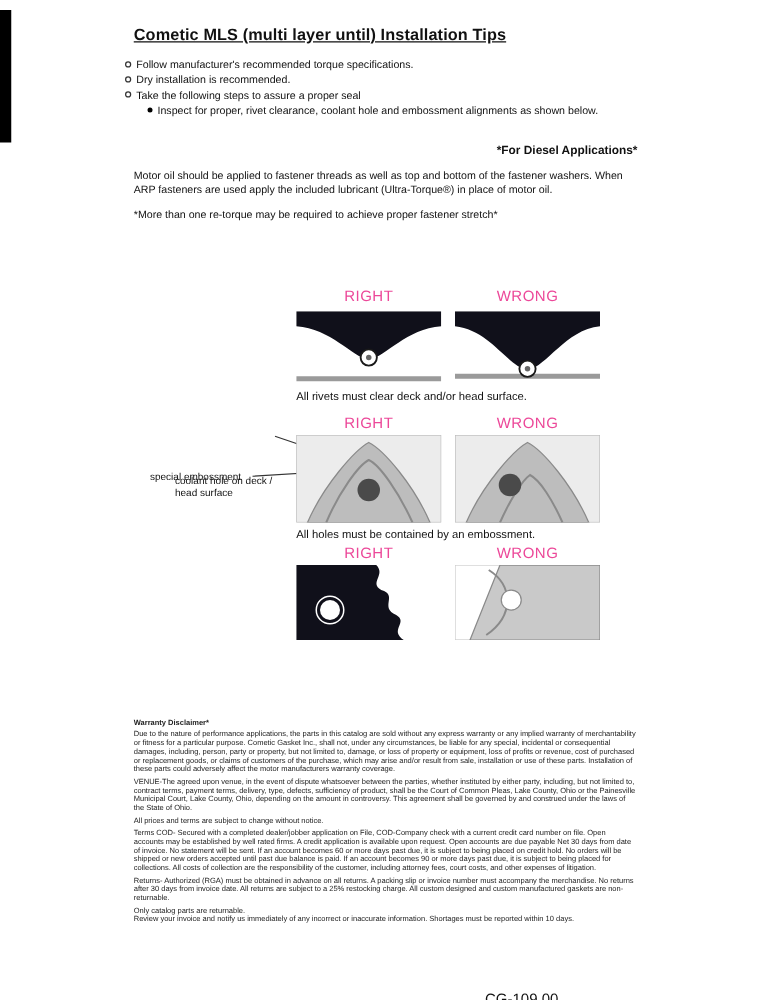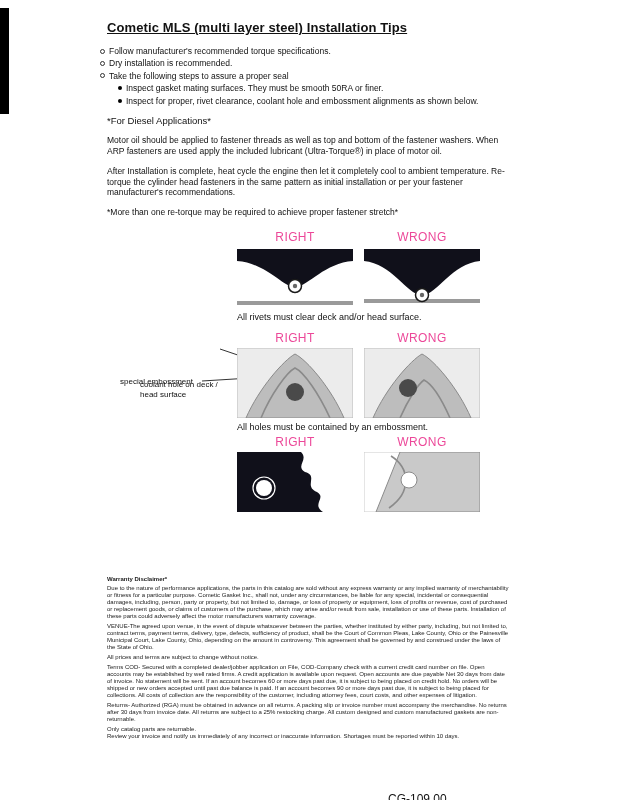--- a/index.html
+++ b/index.html
@@ -13,21 +13,21 @@
   .title { position:absolute; left:107px; top:20px; width:430px;
            font-size:13px; font-weight:bold; text-decoration:underline; letter-spacing:0.1px; }
 
   .tips { position:absolute; left:100px; top:45px; width:440px; font-size:8.5px; line-height:12.4px; }
   .tip-row { display:flex; align-items:flex-start; }
   .tip-row.sub { padding-left:18px; }
   .mk-circle { flex:none; width:5px; height:5px; border:1px solid #333; border-radius:50%; margin:3.5px 4px 0 0; }
   .mk-dot { flex:none; width:4px; height:4px; background:#000; border-radius:50%; margin:4px 4px 0 0; }
 
   .diesel { position:absolute; left:107px; top:116px; width:403px; font-size:8.5px; line-height:10.4px; }
-  .diesel-heading { font-size:9.5px; font-weight:normal; margin-bottom:9px; }
+  .diesel-heading { font-size:9.5px; font-weight:bold; margin-bottom:9px;text-align:right; }
   .diesel p { margin-bottom:10px; }
 
   .diagrams { position:absolute; left:100px; top:228px; width:440px; height:330px; }
   .dg-label { position:absolute; width:116px; text-align:center; font-size:12px; color:#ec4899; letter-spacing:0.4px; }
   .dg-img { position:absolute; display:block; }
   .dg-caption { position:absolute; left:137px; font-size:9px; line-height:11px; color:#111; }
   .annot { position:absolute; font-size:8px; line-height:9.6px; color:#111; }
   .overlay { position:absolute; pointer-events:none; }
 
   .disclaimer { position:absolute; left:107px; top:576px; width:403px; font-size:6px; line-height:7px; color:#222; }
@@ -37,49 +37,44 @@
 
   .footer-code { position:absolute; left:388px; top:792px; font-size:12px; color:#111;text-align:right; }
 </style>
 </head>
 <body>
 
 <div class="page">
 
   <div class="edge-bar"></div>
 
-  <h1 class="title">Cometic MLS (multi layer steel) Installation Tips</h1>
+  <h1 class="title">Cometic MLS (multi layer until) Installation Tips</h1>
 
   <div class="tips">
     <div class="tip-row">
       <span class="mk-circle"></span>
       <span>Follow manufacturer's recommended torque specifications.</span>
     </div>
     <div class="tip-row">
       <span class="mk-circle"></span>
       <span>Dry installation is recommended.</span>
     </div>
     <div class="tip-row">
       <span class="mk-circle"></span>
       <span>Take the following steps to assure a proper seal</span>
     </div>
     <div class="tip-row sub">
       <span class="mk-dot"></span>
-      <span>Inspect gasket mating surfaces.  They must be smooth 50RA or finer.</span>
-    </div>
-    <div class="tip-row sub">
-      <span class="mk-dot"></span>
       <span>Inspect for proper, rivet clearance, coolant hole and embossment alignments as shown below.</span>
     </div>
   </div>
 
   <div class="diesel">
     <div class="diesel-heading">*For Diesel Applications*</div>
     <p>Motor oil should be applied to fastener threads as well as top and bottom of the fastener washers. When ARP fasteners are used apply the included lubricant (Ultra-Torque®) in place of motor oil.</p>
-    <p>After Installation is complete, heat cycle the engine then let it completely cool to ambient temperature. Re-torque the cylinder head fasteners in the same pattern as initial installation or per your fastener manufacturer's recommendations.</p>
     <p>*More than one re-torque may be required to achieve proper fastener stretch*</p>
   </div>
 
   <div class="diagrams">
 
     <div class="dg-label" style="left:137px; top:2px;">RIGHT</div>
     <div class="dg-label" style="left:264px; top:2px;">WRONG</div>
 
     <svg class="dg-img" style="left:137px; top:21px;" width="116" height="58" viewBox="0 0 116 58">
       <rect width="116" height="58" fill="#ffffff"></rect>

